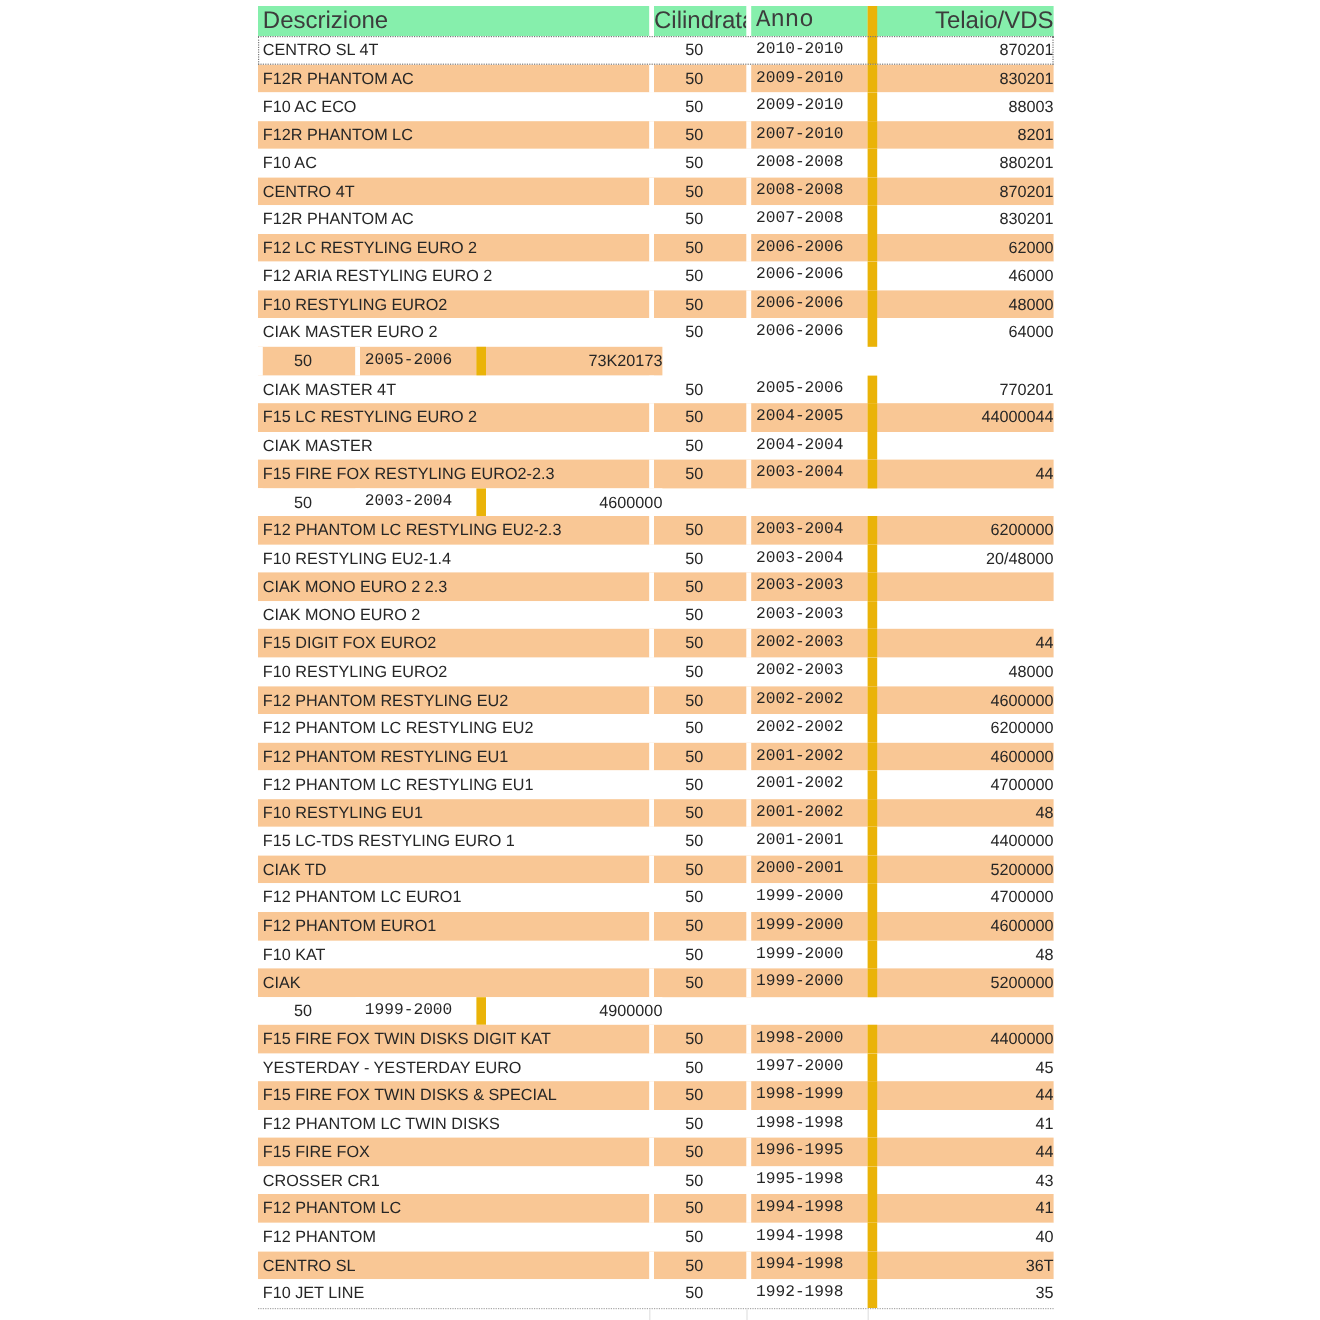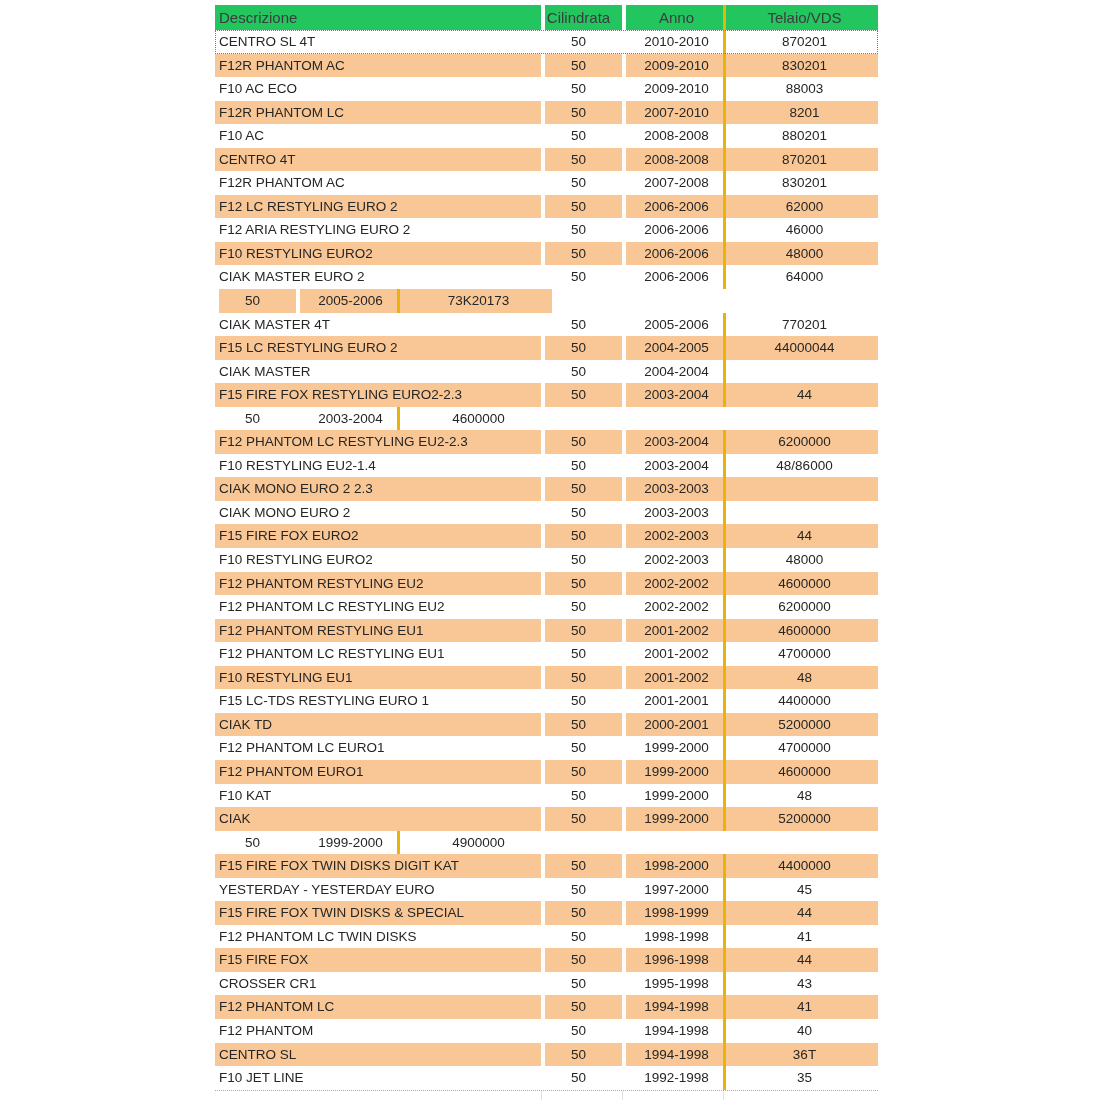--- a/index.html
+++ b/index.html
@@ -16,45 +16,45 @@
     top: 5px;
     width: 663px;
   }
   .thead {
     display: flex;
     height: 25px;
   }
   .th {
     box-sizing: border-box;
     line-height: 25px;
-    font-size: 15px;
+    font-size: 20px;
     color: #3c3c3c;
     overflow: hidden;
     white-space: nowrap;
-    background: #22c55e;
+    background: #86efac;
   }
   .tr {
     display: flex;
     height: 23.55px;
   }
   .td {
     box-sizing: border-box;
     line-height: 23.55px;
     font-size: 13.5px;
     color: #262626;
     overflow: hidden;
     white-space: nowrap;
     background: #ffffff;
   }
   .tr.alt .td { background: #F9C795; }
   .tr.focused { outline: 1px dotted #7a7a7a; outline-offset: -1px; }
   .c0 { width: 326px; padding-left: 4px; text-align: left; }
   .c1 { width: 81px;  border-left: 4px solid #fff; padding-right: 10px; text-align: center; }
-  .c2 { width: 101px; border-left: 4px solid #fff; padding-left: 4px; text-align: center; }
-  .c3 { width: 155px; border-left: 3px solid #eab308; padding-left: 5px; text-align: center; }
+  .c2 { width: 101px; border-left: 4px solid #fff; padding-left: 4px; text-align: left; font-family: Liberation Mono, monospace; }
+  .c3 { width: 155px; border-left: 8px solid #eab308; padding-left: 5px; text-align: right; }
   .empty-strip {
     position: relative;
     height: 10px;
     border-top: 1px dotted #a8a8a8;
     background: #ffffff;
   }
   .vline {
     position: absolute;
     top: 0;
     width: 1px;
@@ -197,39 +197,39 @@
     <div class="td c0">F12 PHANTOM LC RESTYLING EU2-2.3</div>
     <div class="td c1">50</div>
     <div class="td c2">2003-2004</div>
     <div class="td c3">6200000</div>
   </div>
 
   <div class="tr">
     <div class="td c0">F10 RESTYLING EU2-1.4</div>
     <div class="td c1">50</div>
     <div class="td c2">2003-2004</div>
-    <div class="td c3">48/86000</div>
+    <div class="td c3">20/48000</div>
   </div>
 
   <div class="tr alt">
     <div class="td c0">CIAK MONO EURO 2 2.3</div>
     <div class="td c1">50</div>
     <div class="td c2">2003-2003</div>
     <div class="td c3"></div>
   </div>
 
   <div class="tr">
     <div class="td c0">CIAK MONO EURO 2</div>
     <div class="td c1">50</div>
     <div class="td c2">2003-2003</div>
     <div class="td c3"></div>
   </div>
 
   <div class="tr alt">
-    <div class="td c0">F15 FIRE FOX EURO2</div>
+    <div class="td c0">F15 DIGIT FOX EURO2</div>
     <div class="td c1">50</div>
     <div class="td c2">2002-2003</div>
     <div class="td c3">44</div>
   </div>
 
   <div class="tr">
     <div class="td c0">F10 RESTYLING EURO2</div>
     <div class="td c1">50</div>
     <div class="td c2">2002-2003</div>
     <div class="td c3">48000</div>
@@ -342,21 +342,21 @@
   <div class="tr">
     <div class="td c0">F12 PHANTOM LC TWIN DISKS</div>
     <div class="td c1">50</div>
     <div class="td c2">1998-1998</div>
     <div class="td c3">41</div>
   </div>
 
   <div class="tr alt">
     <div class="td c0">F15 FIRE FOX</div>
     <div class="td c1">50</div>
-    <div class="td c2">1996-1998</div>
+    <div class="td c2">1996-1995</div>
     <div class="td c3">44</div>
   </div>
 
   <div class="tr">
     <div class="td c0">CROSSER CR1</div>
     <div class="td c1">50</div>
     <div class="td c2">1995-1998</div>
     <div class="td c3">43</div>
   </div>
 

